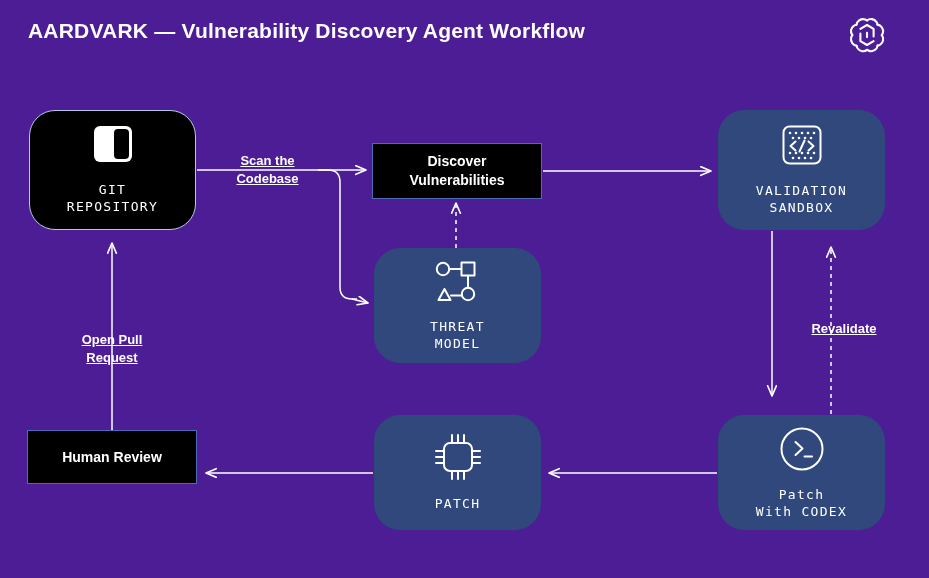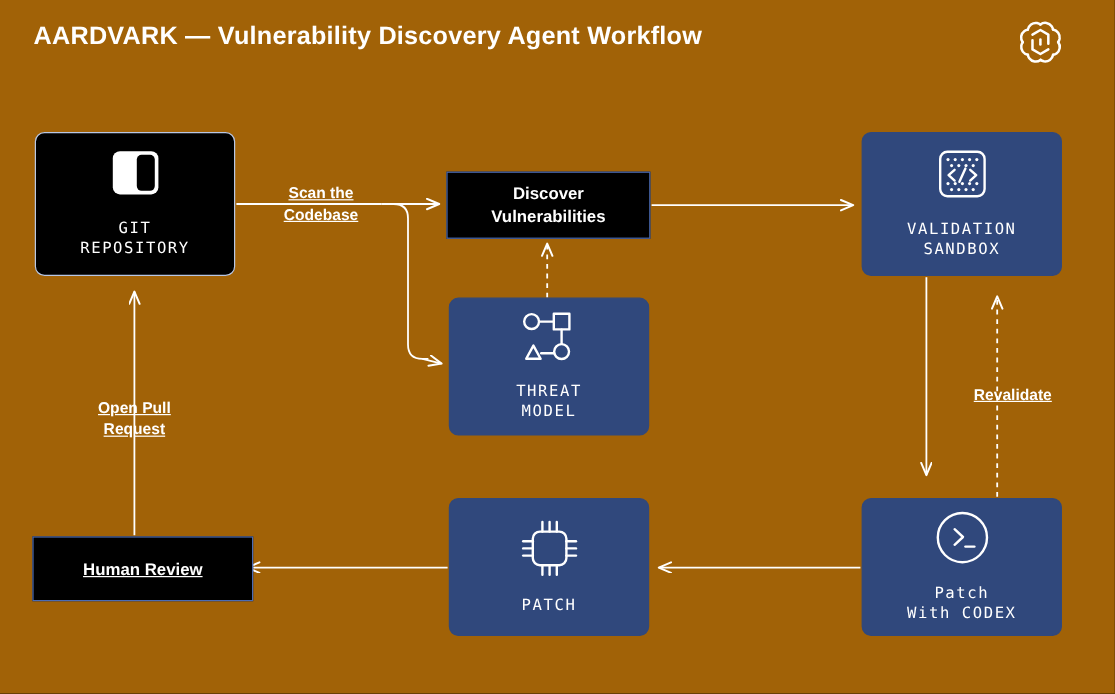--- a/index.html
+++ b/index.html
@@ -4,40 +4,40 @@
 <title>AARDVARK Workflow</title>
 <style>
   html,body{margin:0;padding:0;background:#000;}
   body{
     width:929px;height:578px;
     font-family:"Liberation Sans", sans-serif;
     color:#ffffff;
     overflow:hidden;
     position:relative;
   }
-  #stage{position:relative;width:929px;height:578px;background:#a16207;}
+  #stage{position:relative;width:929px;height:578px;background:#4c1d95;}
 
   
   .header-title{
     position:absolute;left:28px;top:19px;
     font-size:21px;font-weight:bold;letter-spacing:.2px;
     color:#ffffff;white-space:nowrap;
   }
   .brand-logo{
     position:absolute;left:846px;top:14px;width:42px;height:42px;
   }
 
   
   #edges{position:absolute;left:0;top:0;width:929px;height:578px;}
 
   
   .node{position:absolute;box-sizing:border-box;}
 
   .node-rounded{
-    border-radius:8px;
+    border-radius:26px;
     display:flex;flex-direction:column;
     align-items:center;justify-content:center;
   }
   .node-outline{
     background:#000000;
     border:1.5px solid #b9c7e4;
   }
   .node-filled{
     background:#30487c;
     border:1.5px solid #30487c;
@@ -236,17 +236,17 @@
           <circle cx="24" cy="24" r="20.5"></circle>
           <path d="M17.5,17 L24.5,23.5 L17.5,30"></path>
           <path d="M26.5,31.5 L34,31.5"></path>
         </g>
       </svg>
     </span>
     <span class="node-label">Patch
 With CODEX</span>
   </div>
 
-  <div class="node node-box" style="left:27px;top:447px;width:184px;height:54px;text-decoration:underline;">
+  <div class="node node-box" style="left:27px;top:430px;width:170px;height:54px;">
     <span class="node-label sans">Human Review</span>
   </div>
 
 </div>
 
 </body></html>

